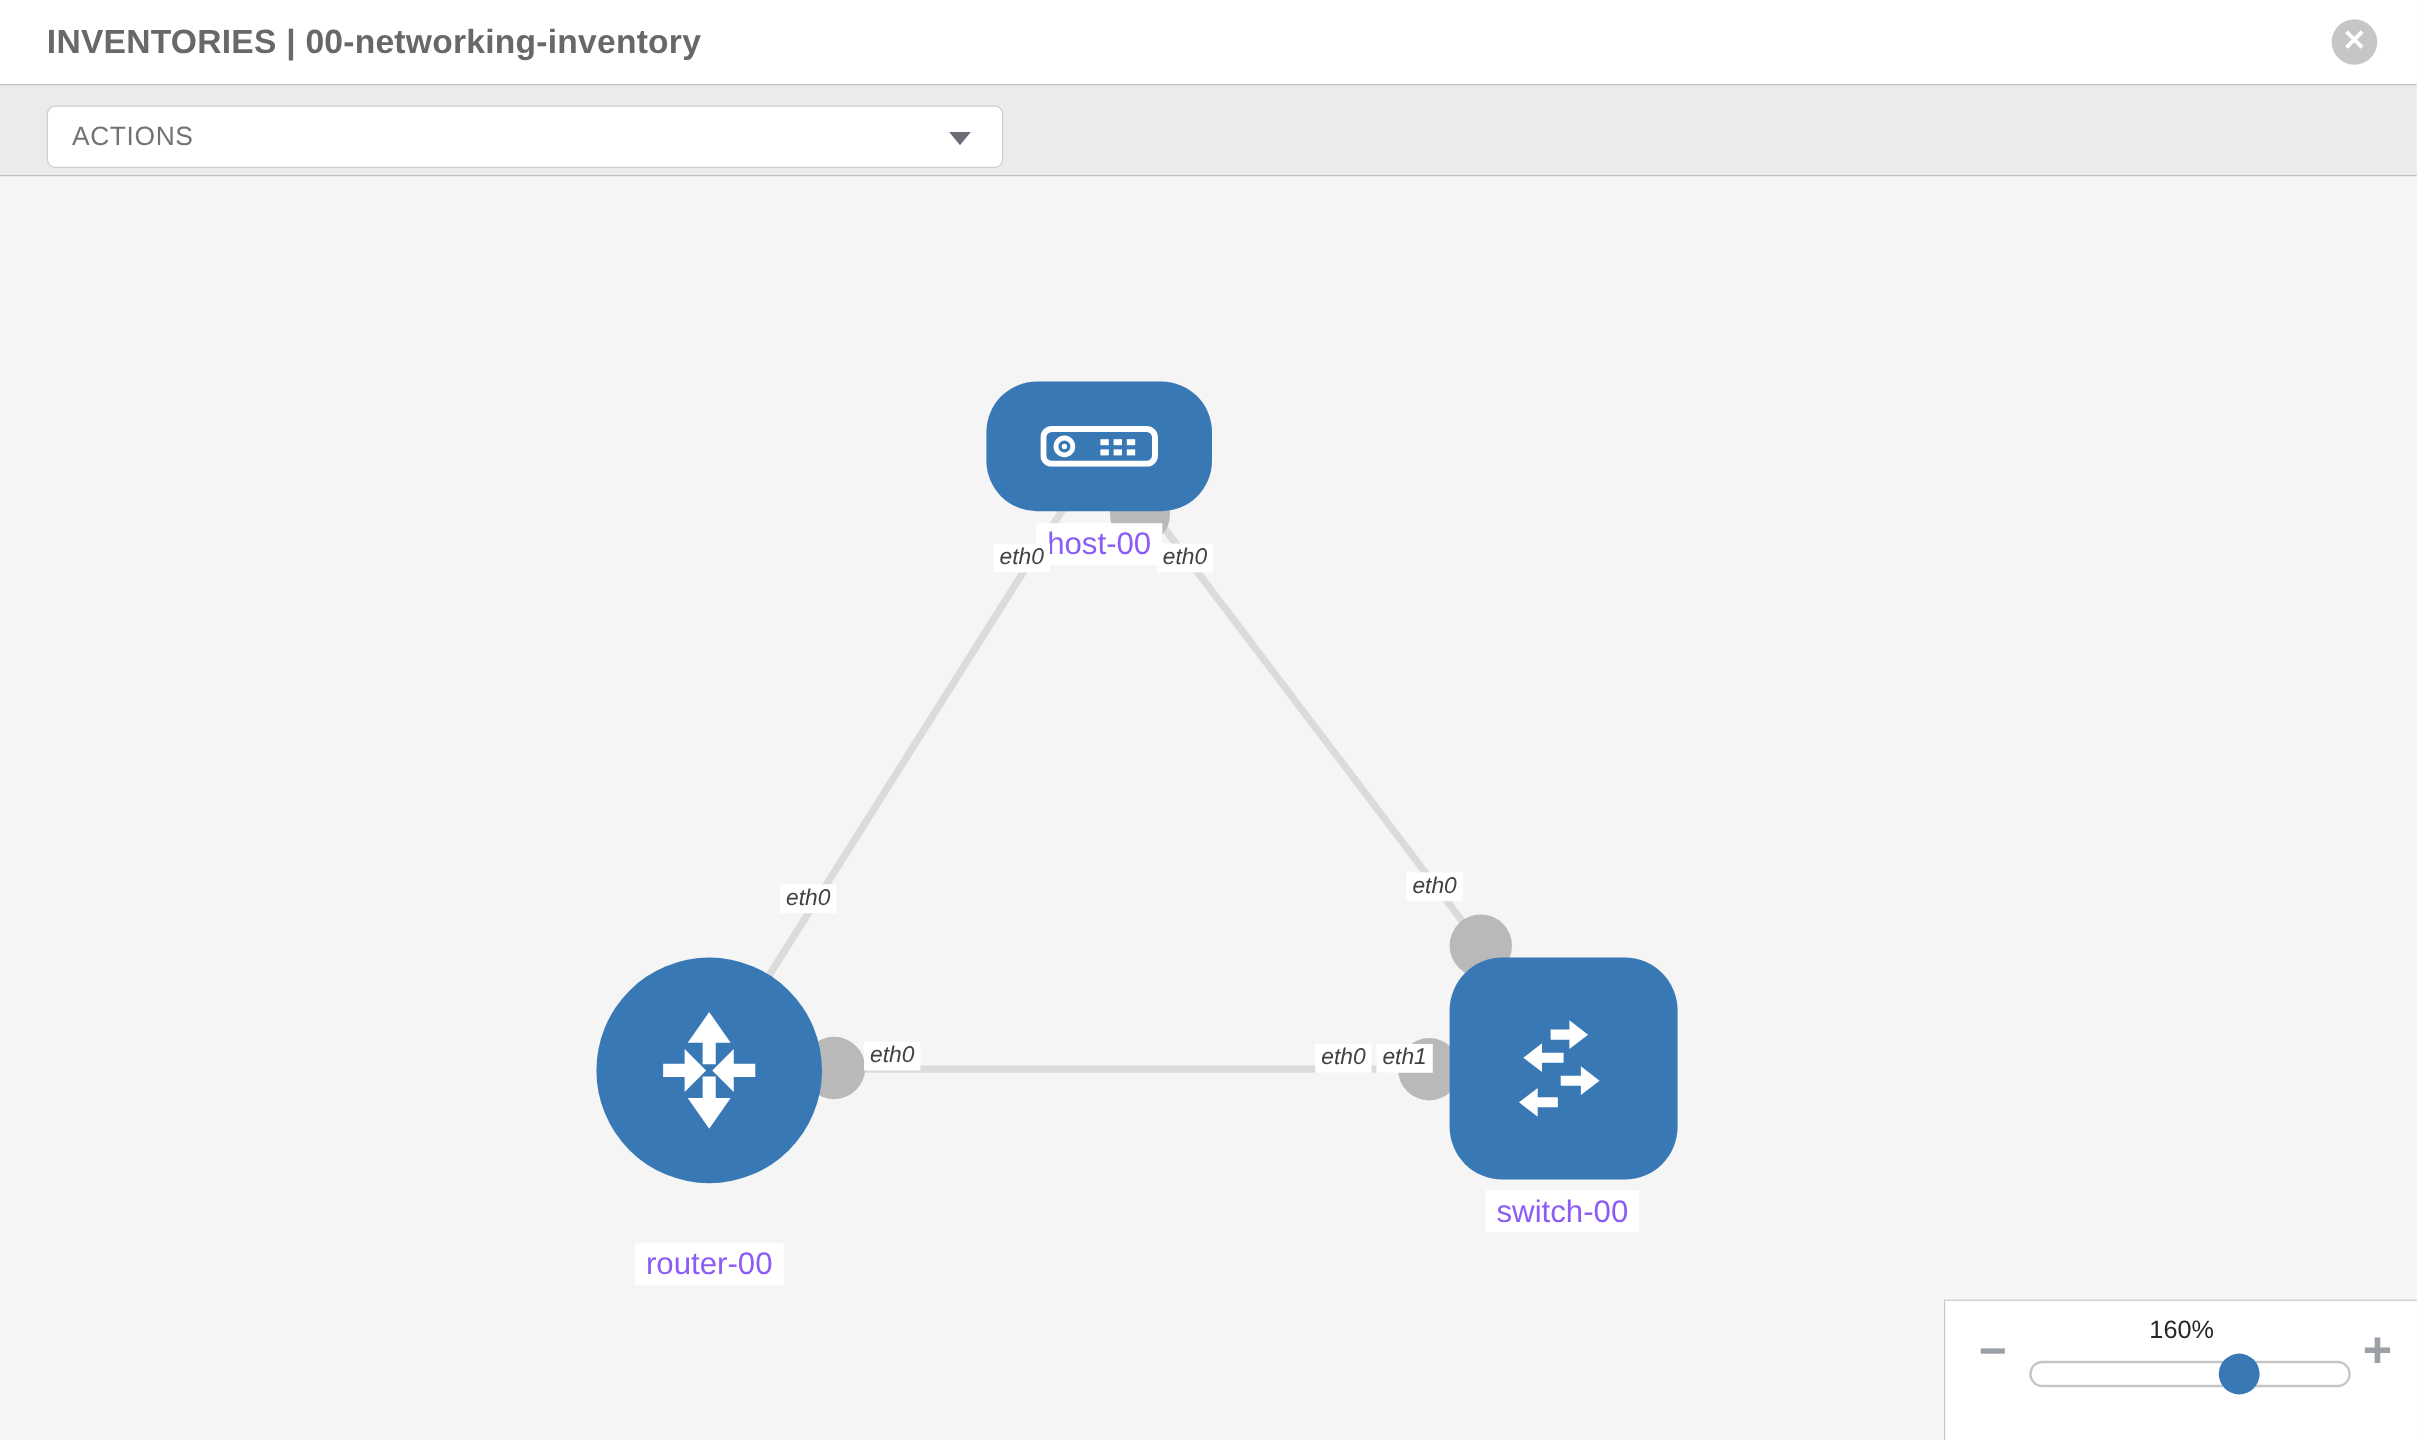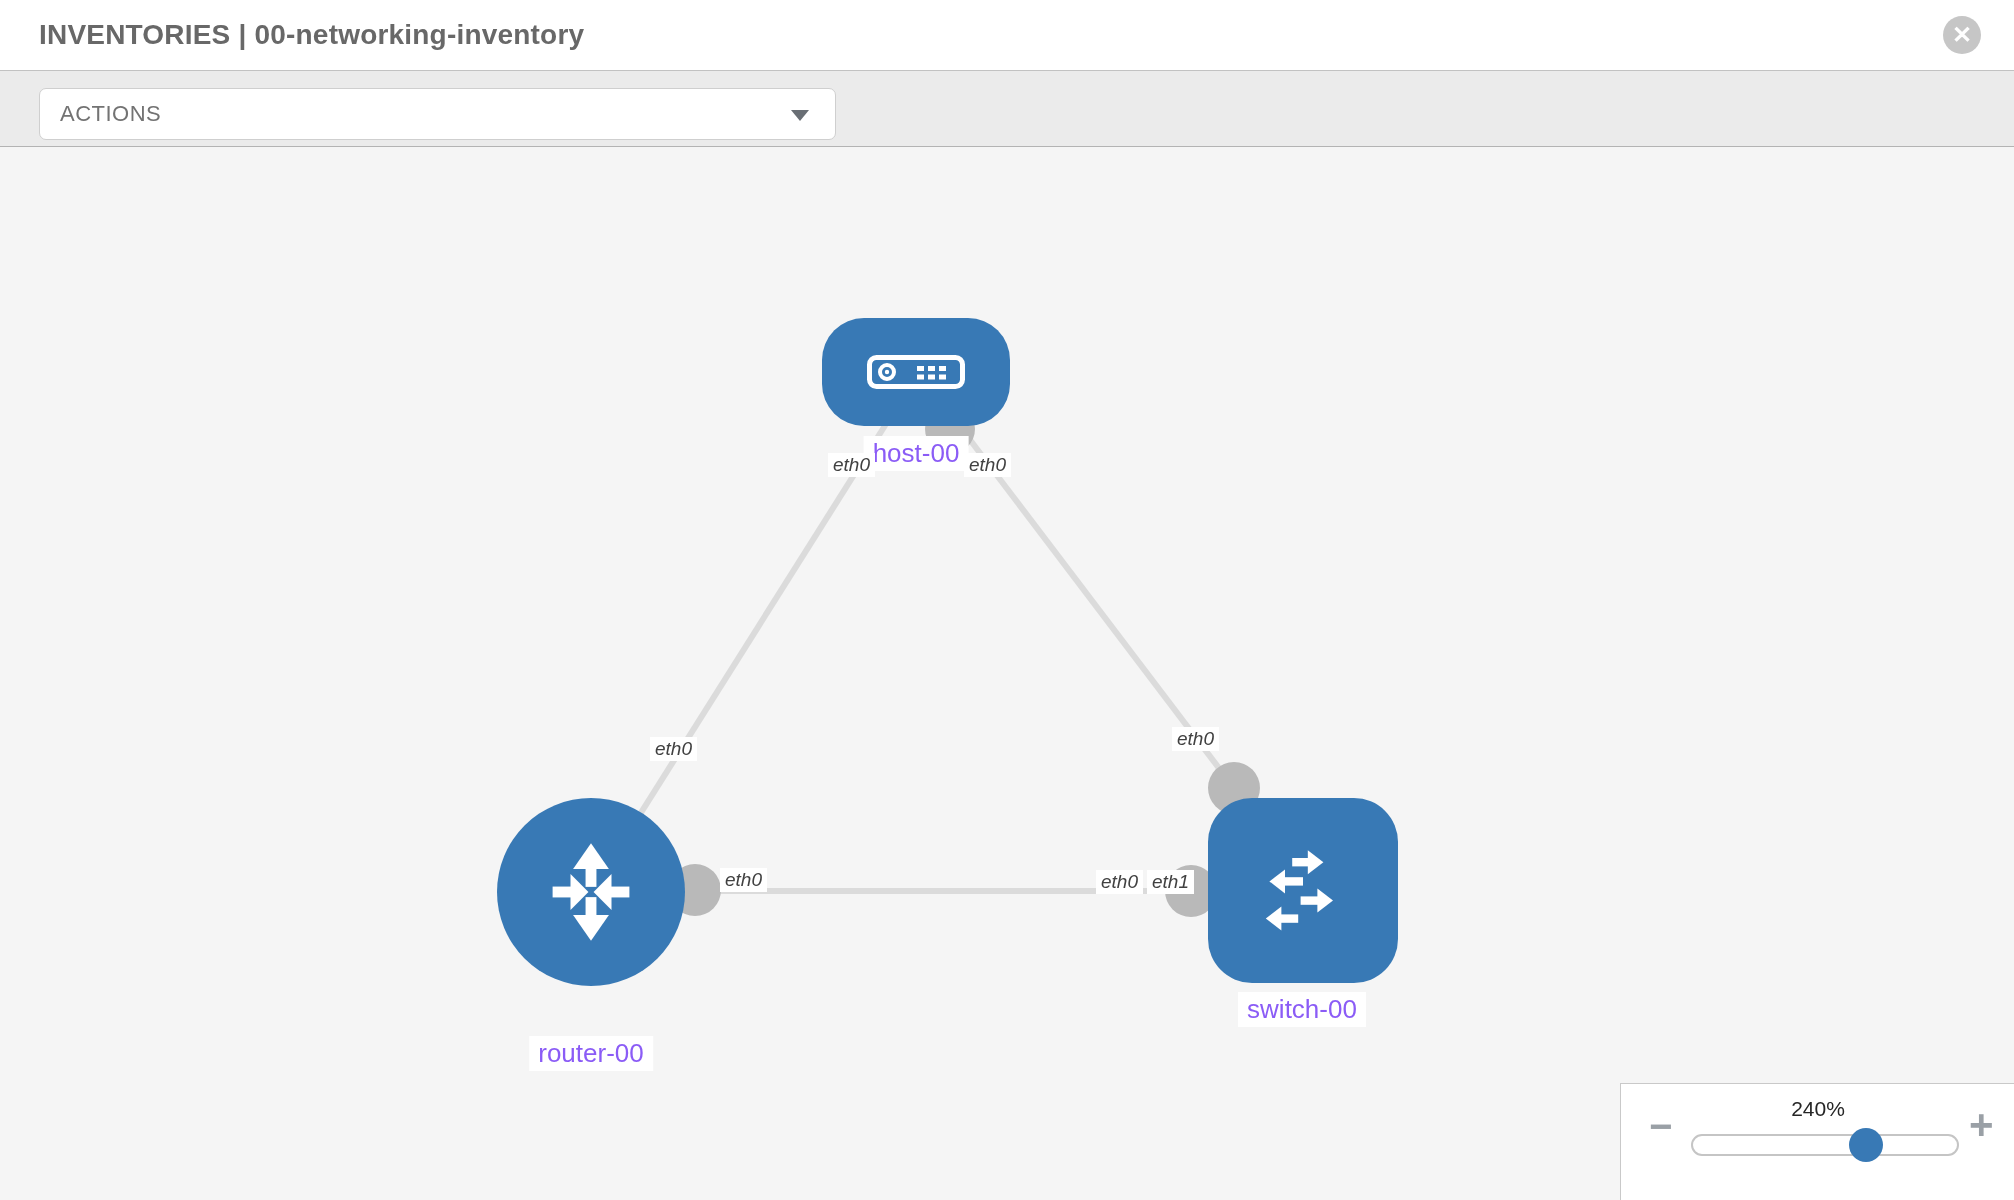--- a/index.html
+++ b/index.html
@@ -177,21 +177,21 @@
     <span class="eth e1">eth0</span>
     <span class="eth e2">eth0</span>
     <span class="eth e3">eth0</span>
     <span class="eth e4">eth0</span>
     <span class="eth e5">eth0</span>
     <span class="eth e6">eth0</span>
     <span class="eth e7">eth1</span>
   </div>
 
   <div class="zoom-panel">
-    <div class="zoom-level">240%</div>
+    <div class="zoom-level">160%</div>
     <span class="zoom-minus">−</span>
     <div class="zoom-track">
       <div class="zoom-thumb"></div>
     </div>
     <span class="zoom-plus">+</span>
   </div>
 
 </div>
 
 </body></html>

